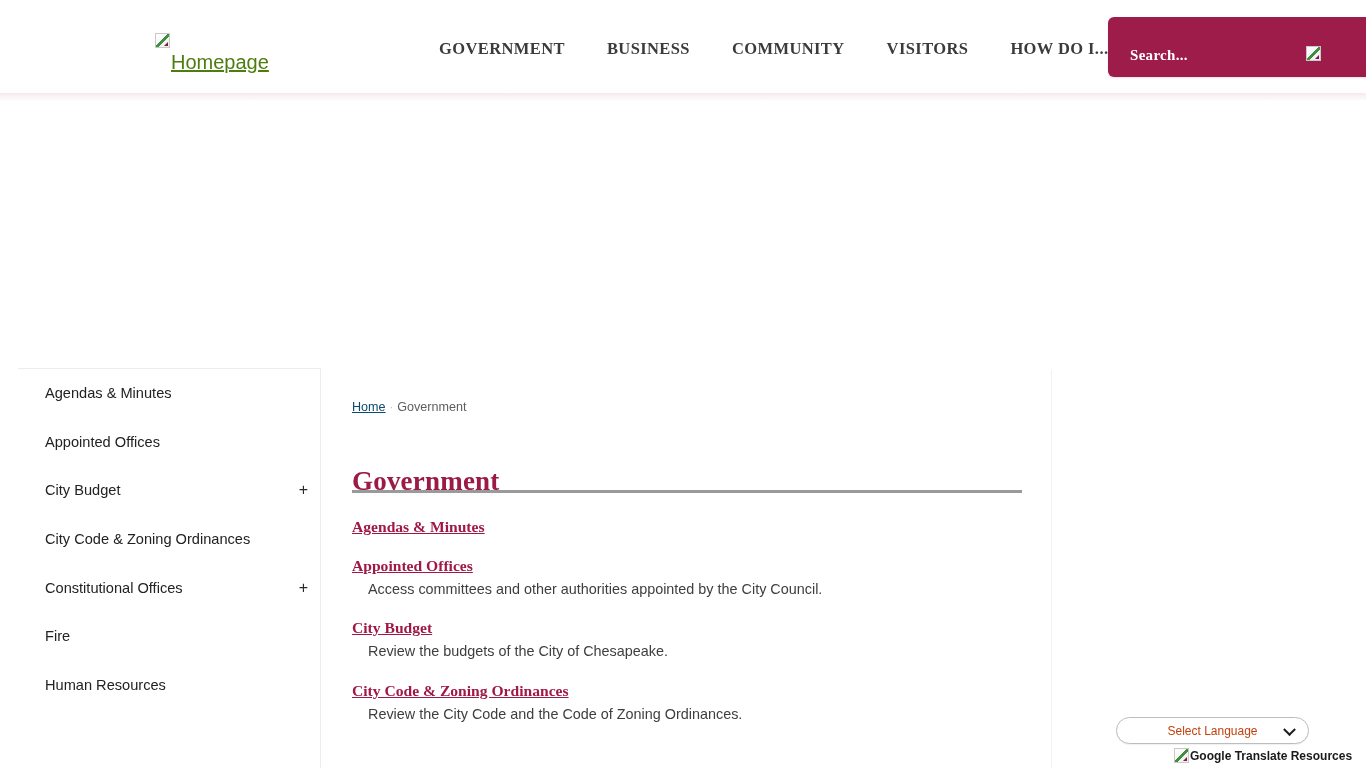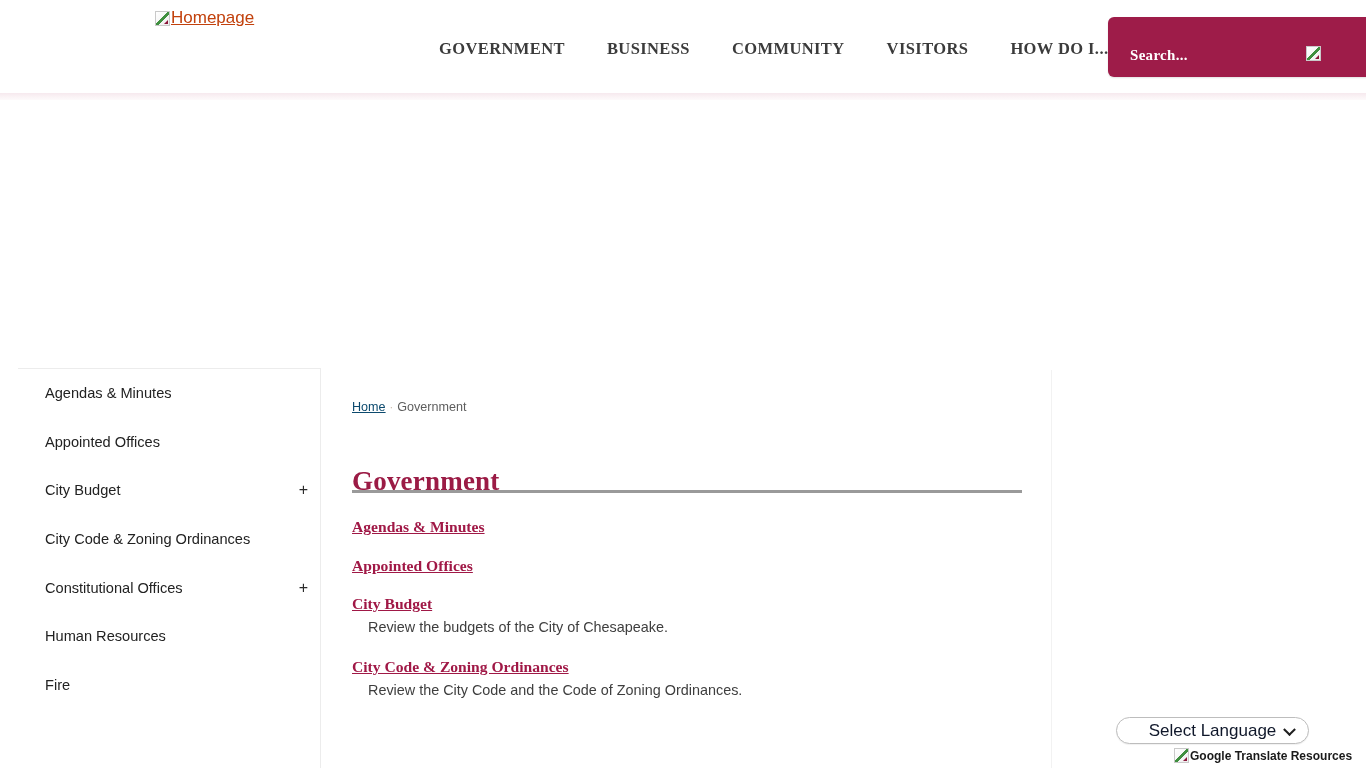--- a/index.html
+++ b/index.html
@@ -42,24 +42,25 @@
   }
   .broken-img::after {
     content: "";
     position: absolute; right: 1px; bottom: 1px;
     width: 0; height: 0;
     border-left: 4px solid transparent;
     border-bottom: 4px solid #8a1538;
   }
   .logo-text {
     font-family: "Liberation Sans", sans-serif;
-    font-size: 17px;
-    color: #c2410c;
+    font-size: 20px;
+    color: #4d7c0f;
     text-decoration: underline;
     line-height: 16px;
+    margin-top: 44px;
   }
 
   .nav {
     position: absolute; top: 39px; left: 418px;
     display: flex; align-items: center;
     gap: 0px;
   }
   .nav-item {
     font-family: "Liberation Serif", serif;
     font-weight: bold;
@@ -209,22 +210,22 @@
     border: 1px solid #bdbdbd;
     border-radius: 14px;
     background: #ffffff;
     display: flex; align-items: center;
     justify-content: center;
     position: relative;
     box-shadow: 0 1px 1px rgba(0,0,0,0.06);
     cursor: pointer;
   }
   .lang-select-label {
-    font-size: 17px;
-    color: #0f172a;
+    font-size: 12px;
+    color: #c2410c;
     line-height: 16px;
   }
   .chevron {
     position: absolute; right: 14px; top: 50%;
     width: 9px; height: 9px;
     transform: translateY(-65%) rotate(45deg);
     border-right: 2px solid #1f1f1f;
     border-bottom: 2px solid #1f1f1f;
   }
   .translate-credit {
@@ -286,25 +287,25 @@
     </div>
     <div class="side-item">
       <span class="side-item-label">City Code &amp; Zoning Ordinances</span>
       <span class="side-plus"></span>
     </div>
     <div class="side-item">
       <span class="side-item-label">Constitutional Offices</span>
       <span class="side-plus">+</span>
     </div>
     <div class="side-item">
+      <span class="side-item-label">Fire</span>
+      <span class="side-plus"></span>
+    </div>
+    <div class="side-item">
       <span class="side-item-label">Human Resources</span>
-      <span class="side-plus"></span>
-    </div>
-    <div class="side-item">
-      <span class="side-item-label">Fire</span>
       <span class="side-plus"></span>
     </div>
   </aside>
 
   <main class="content">
 
     <div class="breadcrumb">
       <a href="#">Home</a><span class="sep">·</span><span>Government</span>
     </div>
 
@@ -312,20 +313,21 @@
     <div class="title-rule"></div>
 
     <div class="link-list">
 
       <div class="link-block">
         <a class="link-title" href="#">Agendas &amp; Minutes</a>
       </div>
 
       <div class="link-block">
         <a class="link-title" href="#">Appointed Offices</a>
+        <div class="link-desc">Access committees and other authorities appointed by the City Council.</div>
       </div>
 
       <div class="link-block">
         <a class="link-title" href="#">City Budget</a>
         <div class="link-desc">Review the budgets of the City of Chesapeake.</div>
       </div>
 
       <div class="link-block">
         <a class="link-title" href="#">City Code &amp; Zoning Ordinances</a>
         <div class="link-desc">Review the City Code and the Code of Zoning Ordinances.</div>

